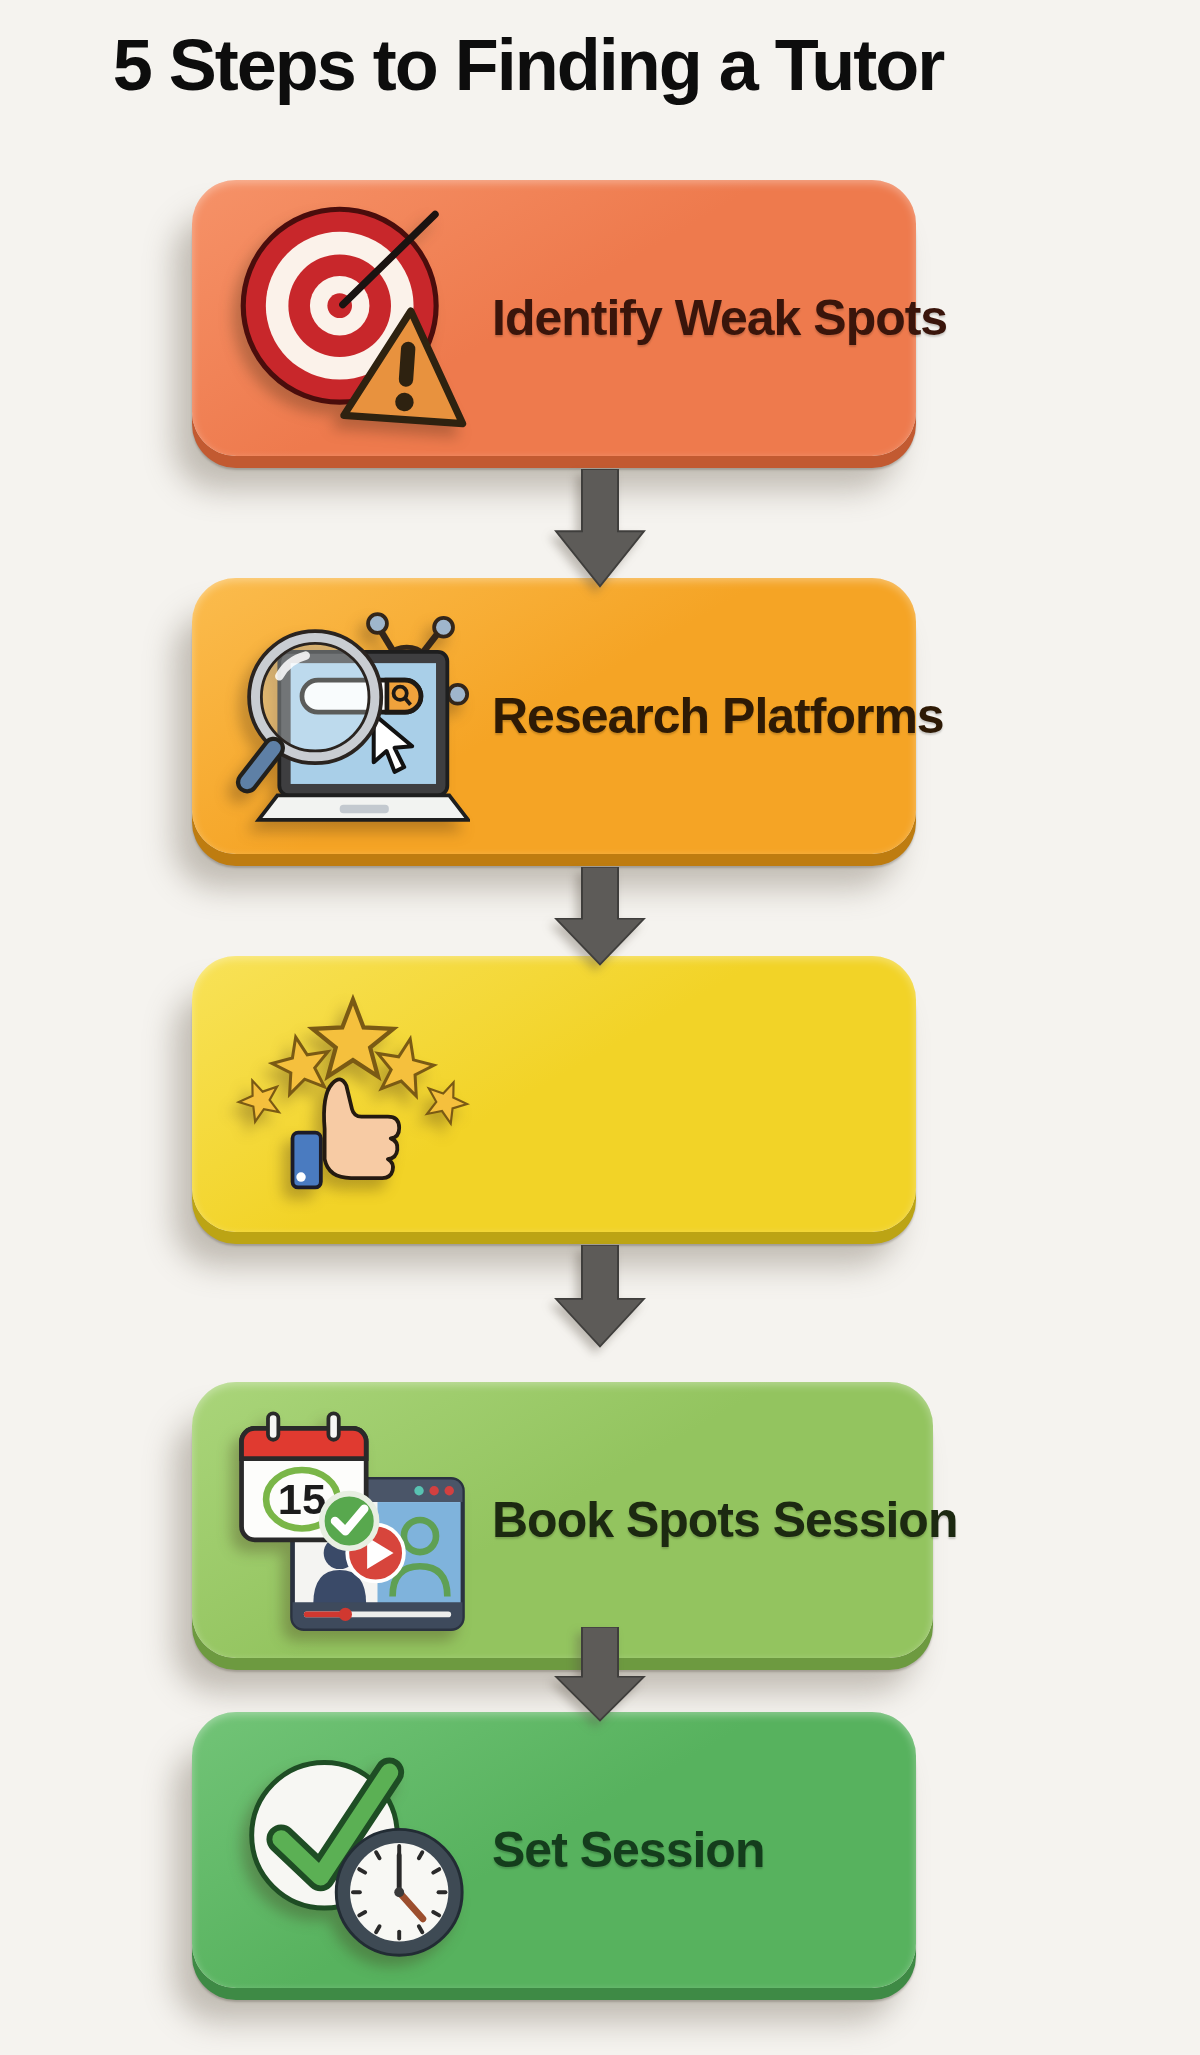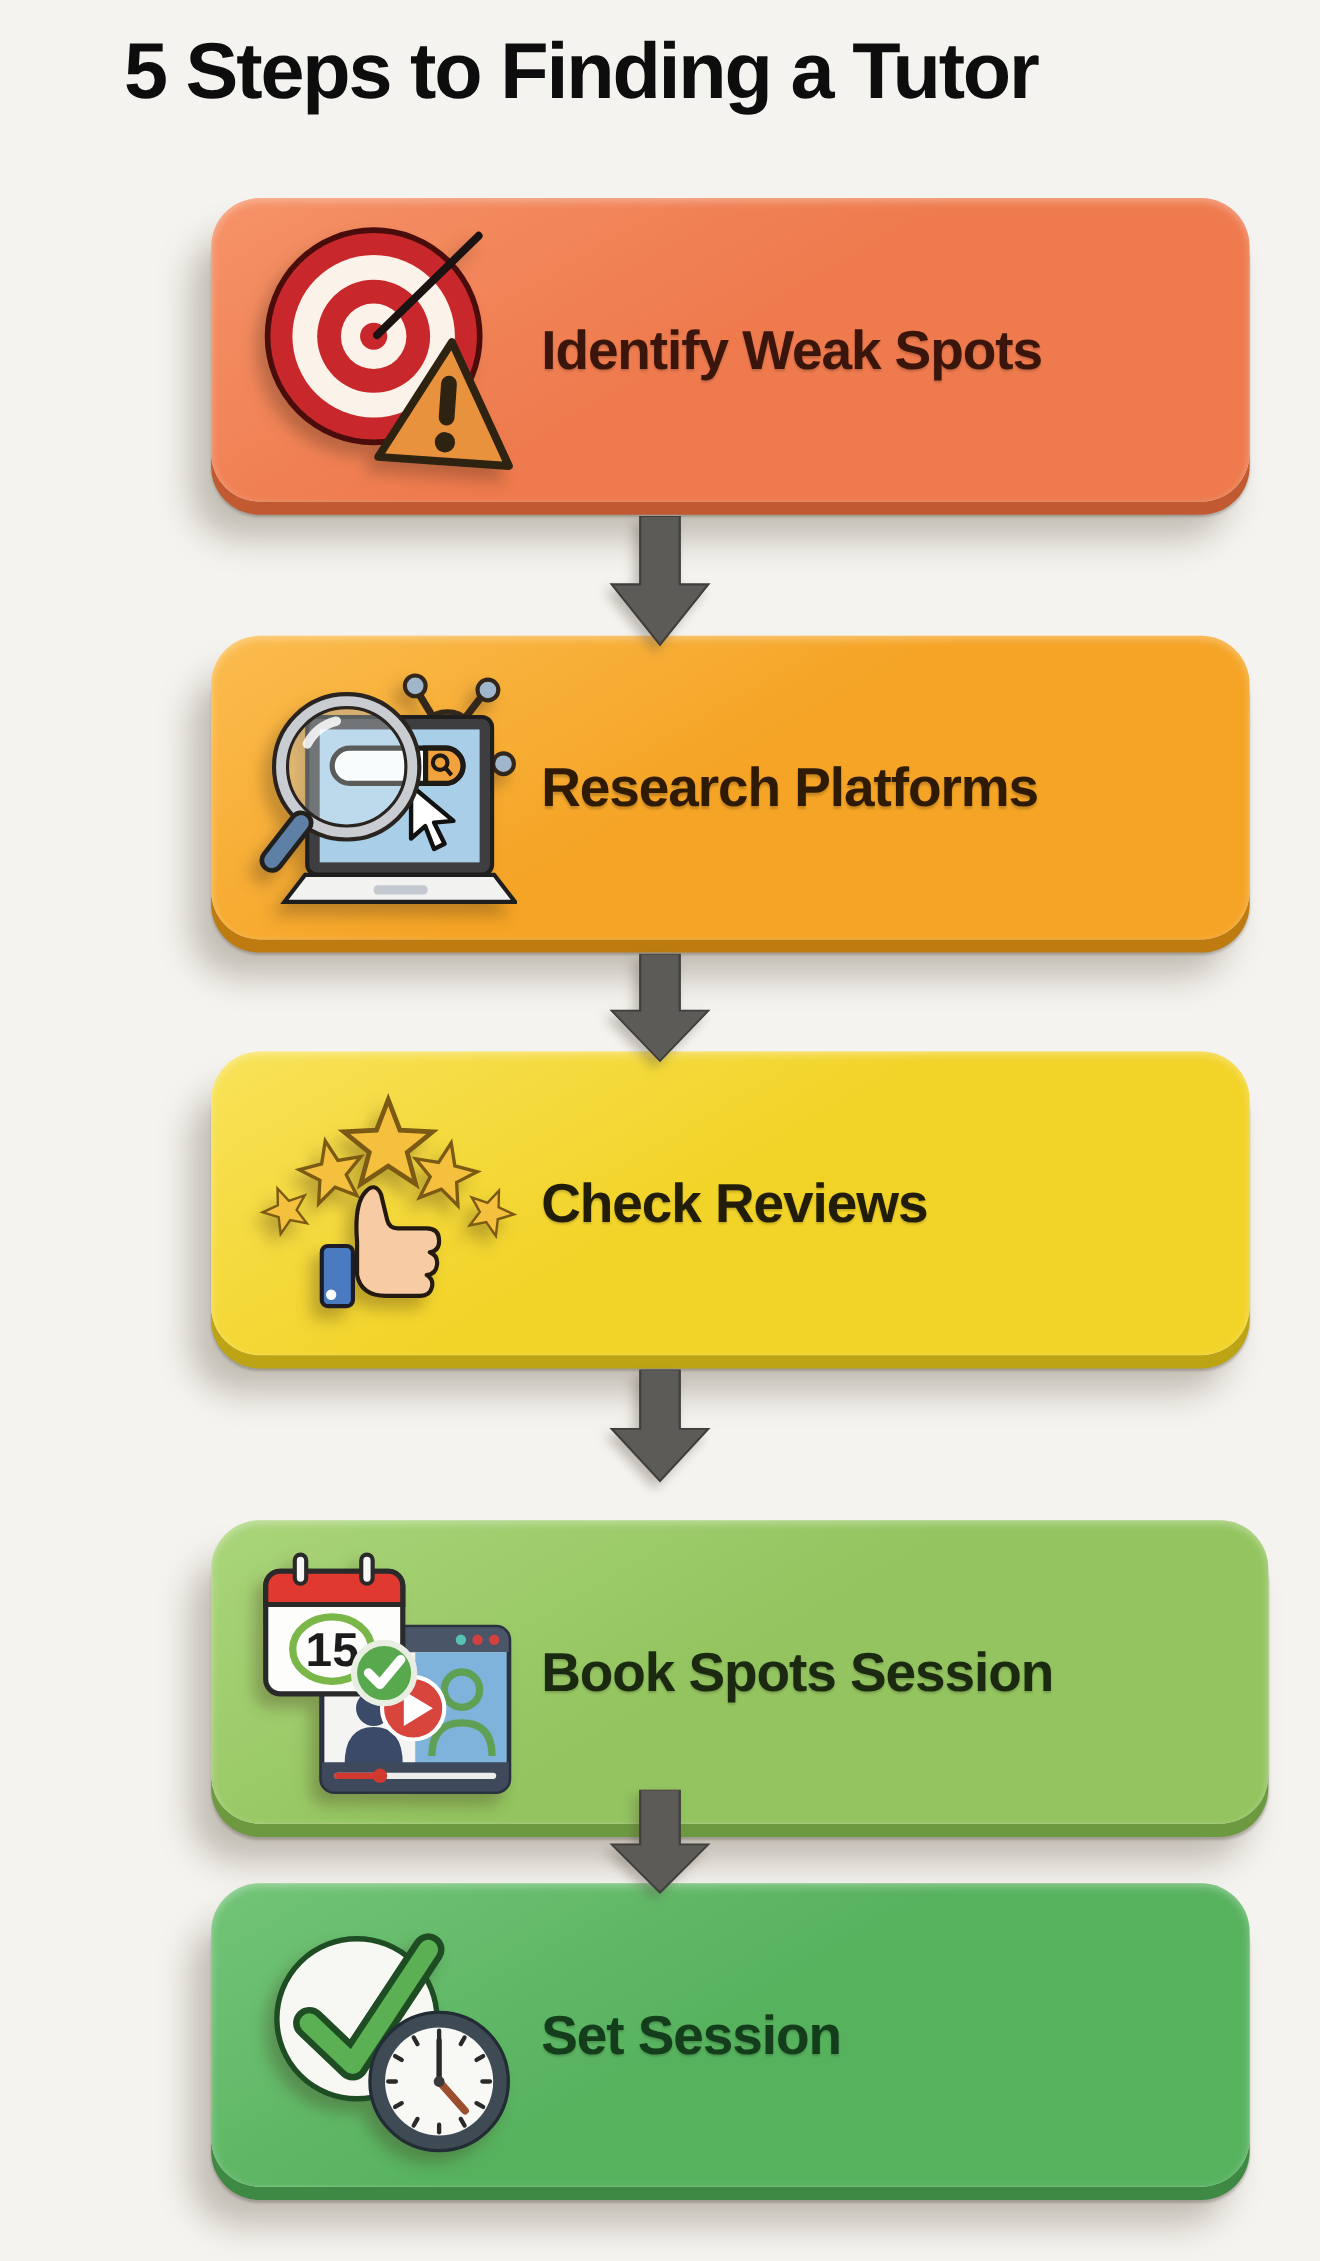--- a/index.html
+++ b/index.html
@@ -5,21 +5,21 @@
   html,body{margin:0;padding:0;}
   body{
     width:1200px;height:2055px;position:relative;overflow:hidden;
     font-family:"Liberation Sans", sans-serif;
   }
   .title{
     position:absolute;top:24px;left:0;width:1056px;
     text-align:center;font-size:72px;font-weight:bold;letter-spacing:-2px;
   }
   .step-card{
-    position:absolute;left:192px;width:944px;height:276px;border-radius:44px;
+    position:absolute;left:192px;width:724px;height:276px;border-radius:44px;
     background:linear-gradient(150deg, var(--hi) 0%, var(--face) 48%, var(--face) 100%);
     box-shadow:
       0 12px 0 var(--edge),
       0 14px 2px rgba(60,50,40,0.25),
       -18px 34px 30px rgba(110,100,85,0.38),
       inset 0 3px 8px rgba(255,255,255,0.35);
     z-index:2;
   }
   .card-label{
     position:absolute;left:300px;top:50%;transform:translateY(-50%);
@@ -128,21 +128,20 @@
         <use href="#star" transform="translate(72,86) scale(1.6) rotate(-12)" vector-effect="non-scaling-stroke"></use>
         <use href="#star" transform="translate(126,60) scale(2.25)" vector-effect="non-scaling-stroke"></use>
         <use href="#star" transform="translate(180,88) scale(1.6) rotate(12)" vector-effect="non-scaling-stroke"></use>
         <use href="#star" transform="translate(224,124) scale(1.15) rotate(22)" vector-effect="non-scaling-stroke"></use>
       </g>
       <rect x="62" y="156" width="30" height="58" rx="6" fill="#4A7BC0" stroke="#1C1C28" stroke-width="4"></rect>
       <circle cx="71" cy="203" r="5" fill="#FFFFFF"></circle>
       <path d="M96 152 q-3 -36 8 -48 q9 -10 15 2 l6 25 q2 8 10 8 h28 q12 0 12 12 q0 10 -9 11 q8 3 7 12 q-1 9 -10 10 q7 4 5 12 q-2 8 -11 8 h-33 q-24 0 -28 -20 z" fill="#F7CBA4" stroke="#241A10" stroke-width="4" stroke-linejoin="round"></path>
     </svg>
   </div>
-  <div class="card-label">Check Reviews</div>
 </section>
 
 <div class="arrow" id="arrow3">
   <svg viewBox="0 0 110 130" preserveAspectRatio="none">
     <polygon points="37,0 73,0 73,68 99,68 55,128 11,68 37,68" fill="#5D5B58" stroke="#3F3E3C" stroke-width="2"></polygon>
   </svg>
 </div>
 
 <section class="step-card" id="card4" style="--face: #93C45F; --hi: #AAD57A; --edge: #6D9A40; --txt: #1C2911;">
   <div class="icon-wrap">

